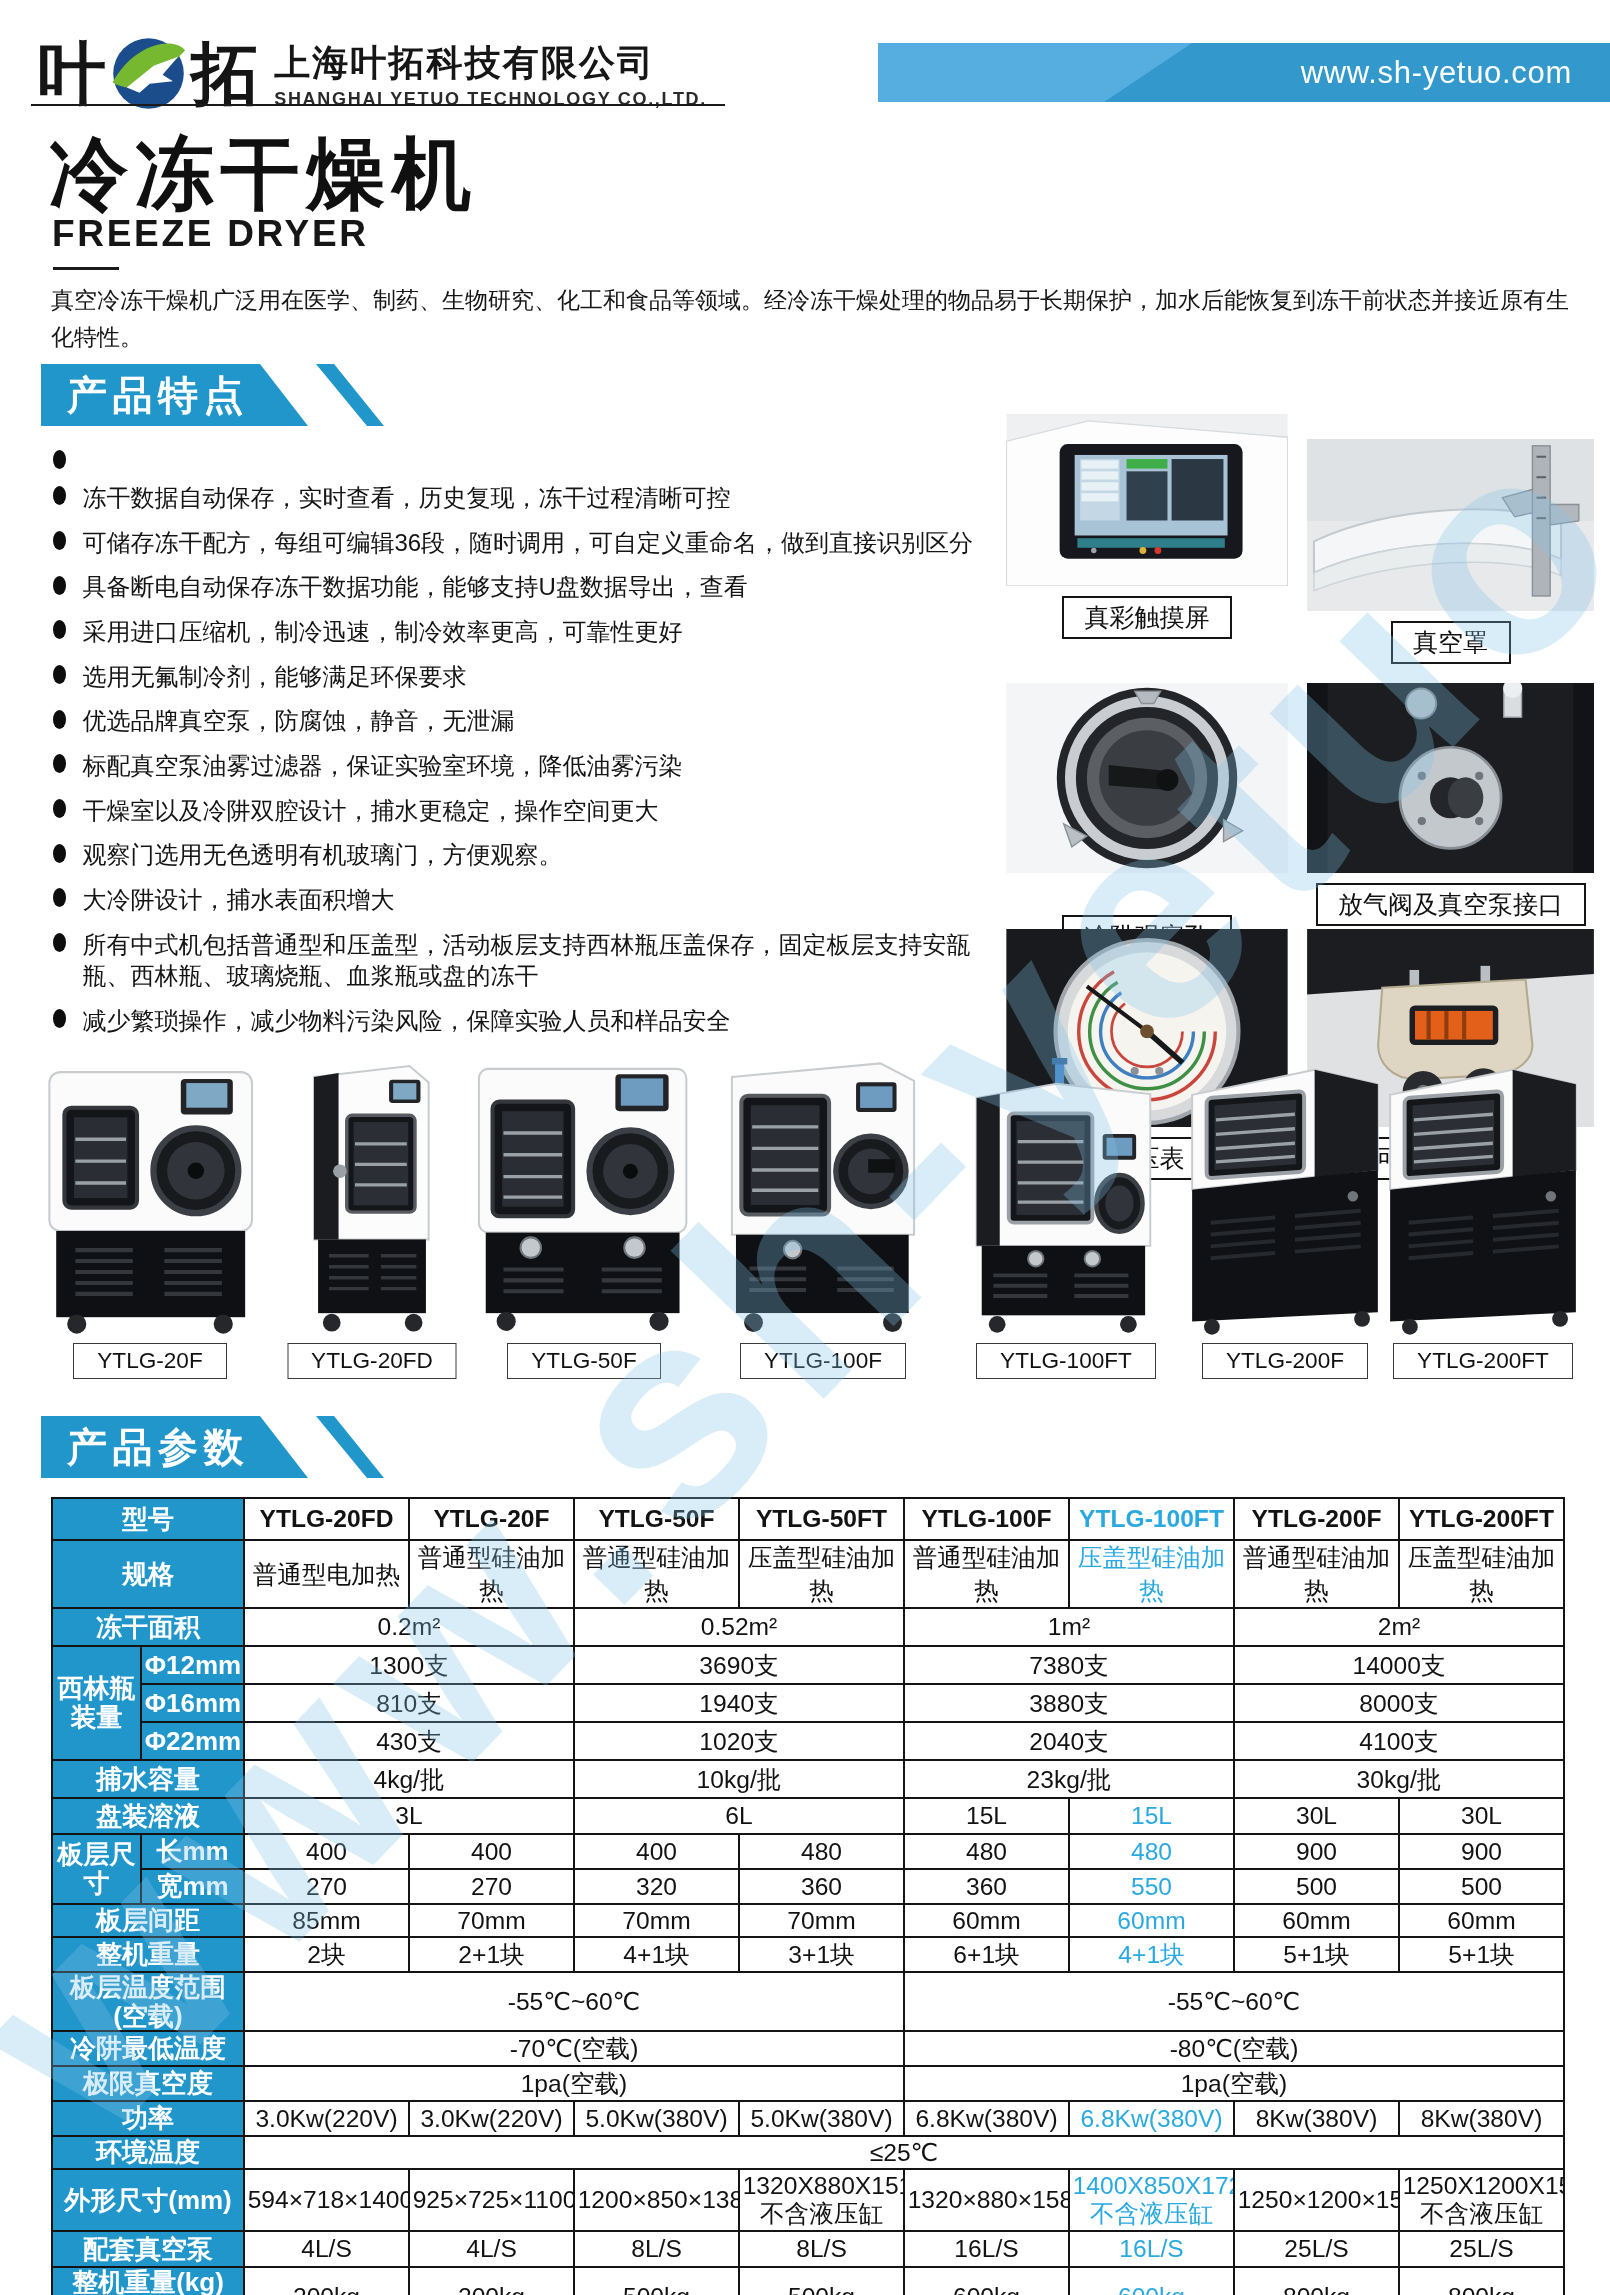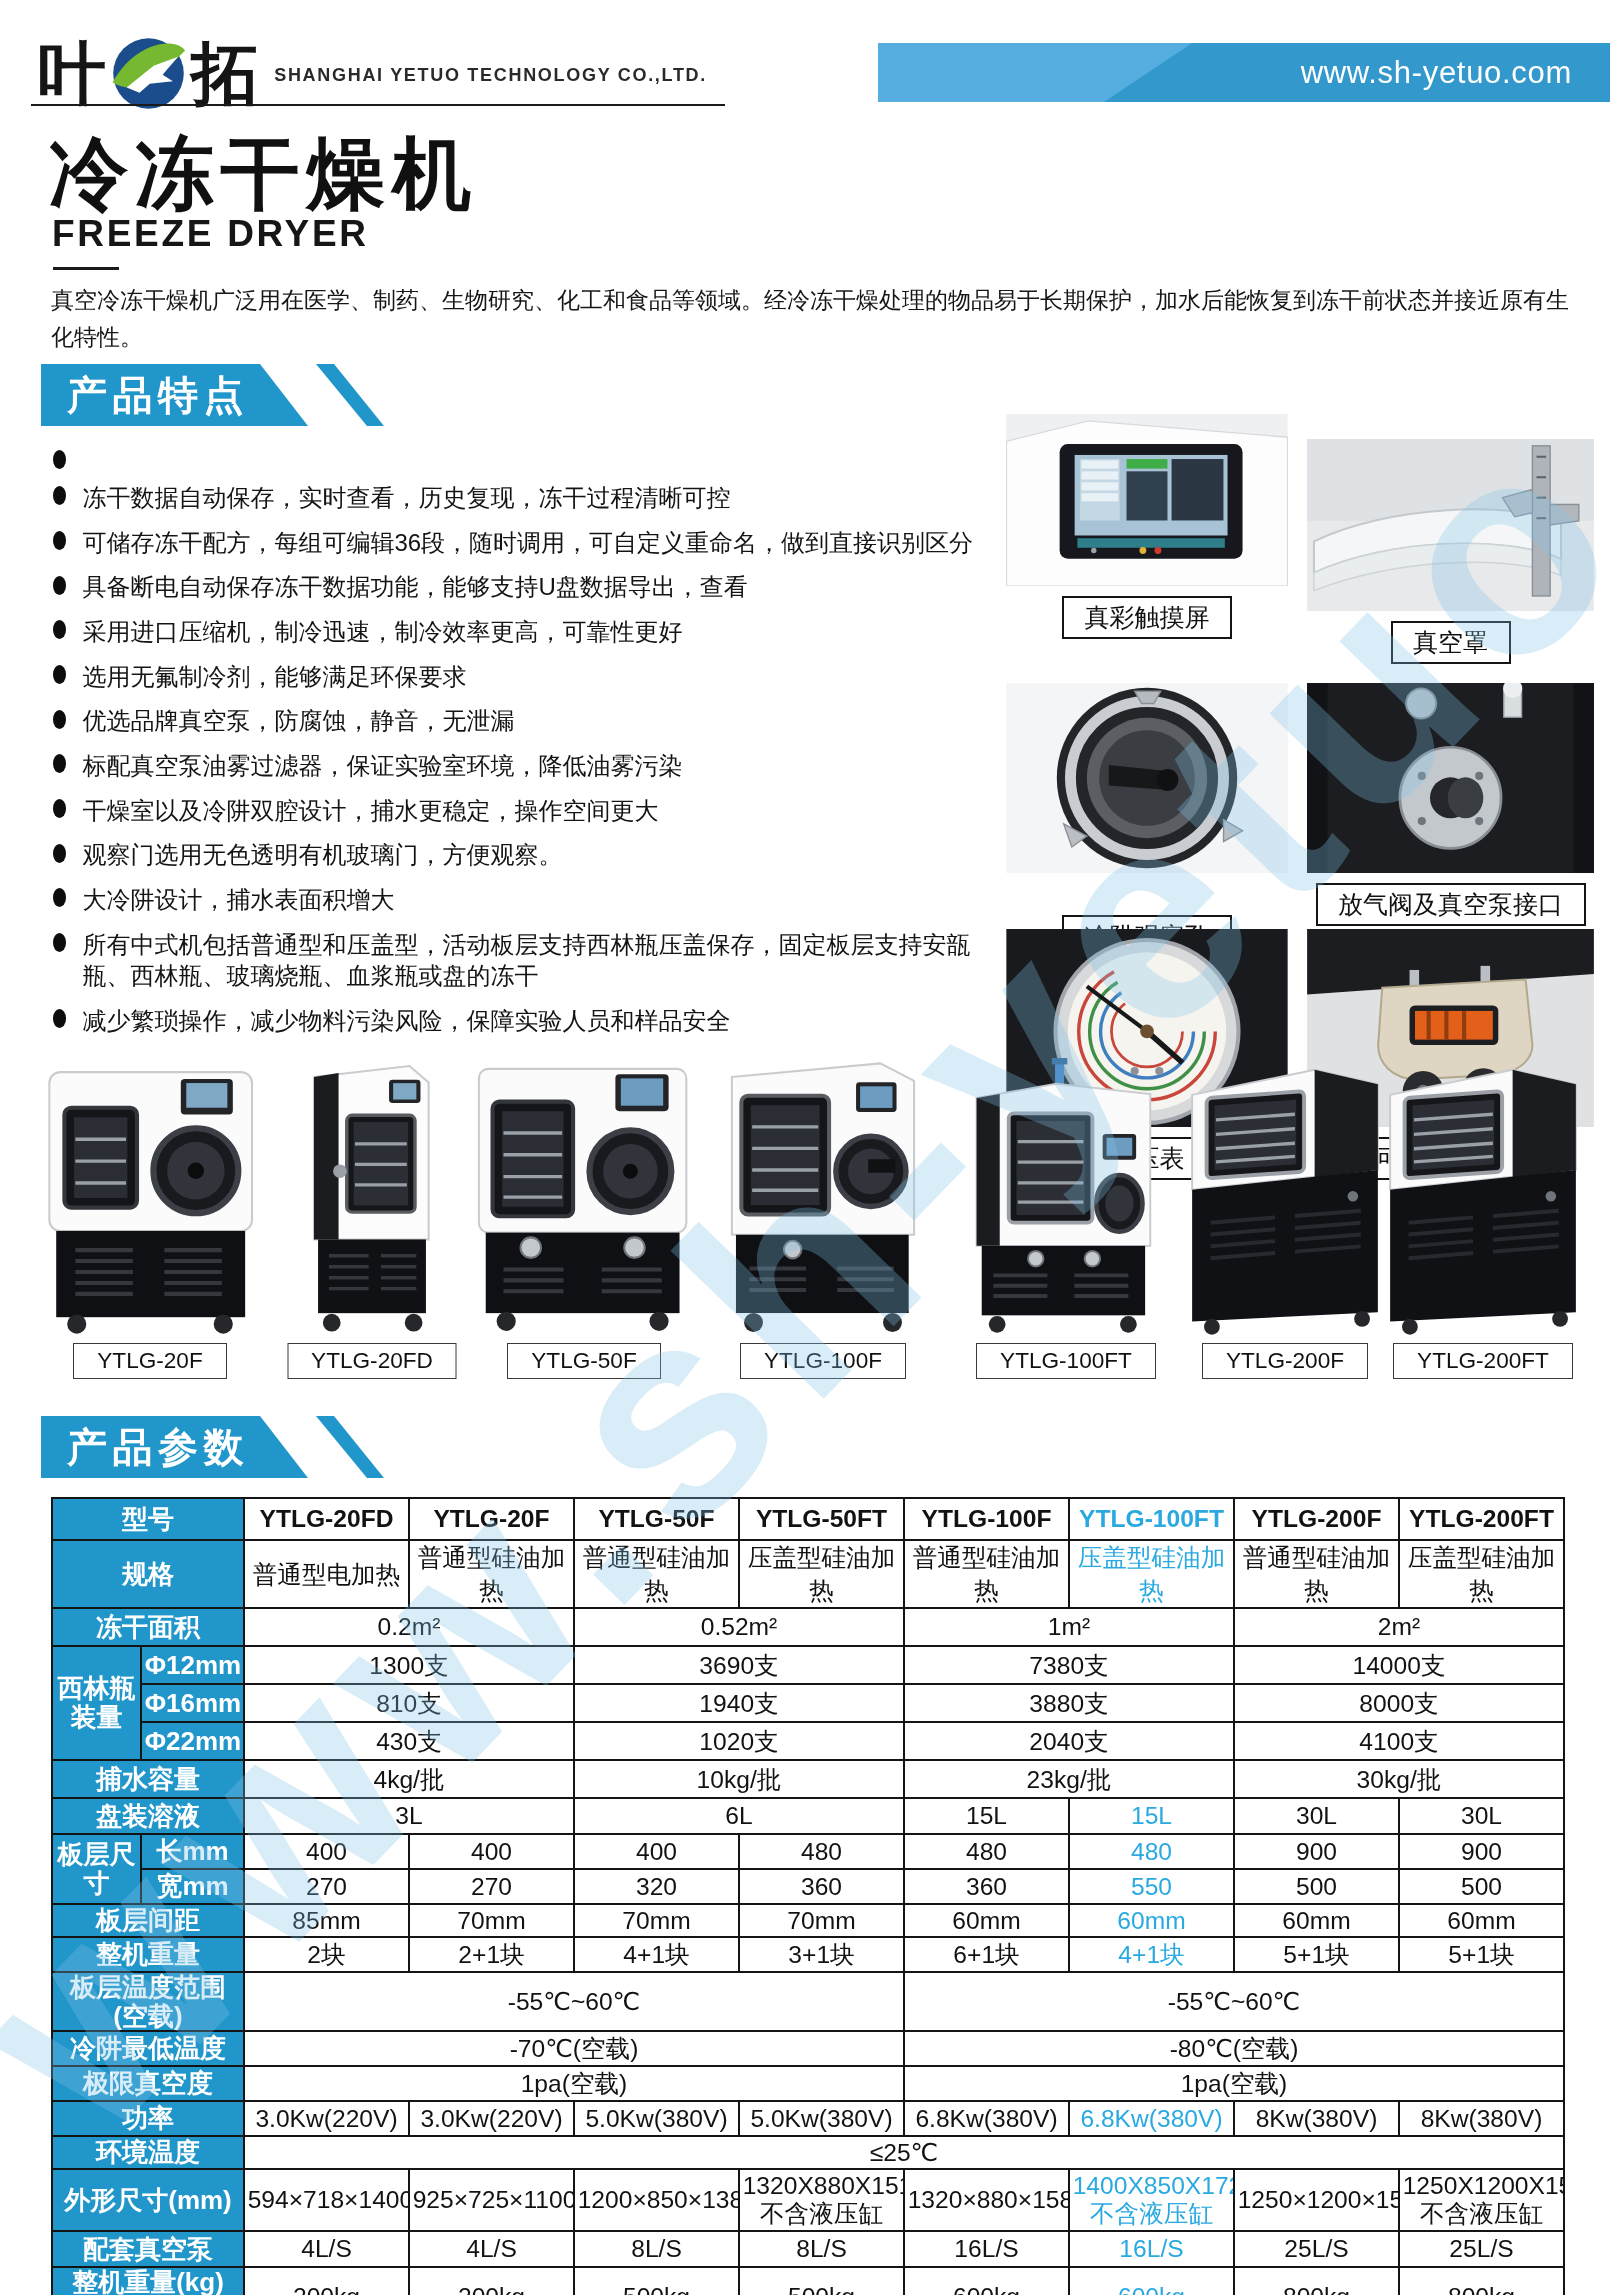--- a/index.html
+++ b/index.html
@@ -76,20 +76,21 @@
     <span class="logo-cn">叶</span>
     <span class="emblem">
       <svg width="77" height="77" viewBox="-60 -60 120 120">
         <circle cx="0" cy="0" r="55" fill="#1b4d8c"></circle>
         <path d="M -56,14 C -22,-48 40,-58 57,-36 C 26,-6 -12,40 -56,14 Z" fill="#76b82f"></path>
         <path d="M -34,22 L 8,-12 L 46,-26 L 22,2 L 38,12 L 2,16 L -14,30 Z" fill="#ffffff"></path>
       </svg>
     </span>
     <span class="logo-cn">拓</span>
     <span class="company">
+      <div class="company-cn">上海叶拓科技有限公司</div>
       <div class="company-en">SHANGHAI YETUO TECHNOLOGY CO.,LTD.</div>
     </span>
   </div>
   <div class="header-rule"></div>
   <div class="site-banner">
     <div class="lighter"></div>
     <div class="url">www.sh-yetuo.com</div>
   </div>
 
   <div class="title-cn">冷冻干燥机</div>

